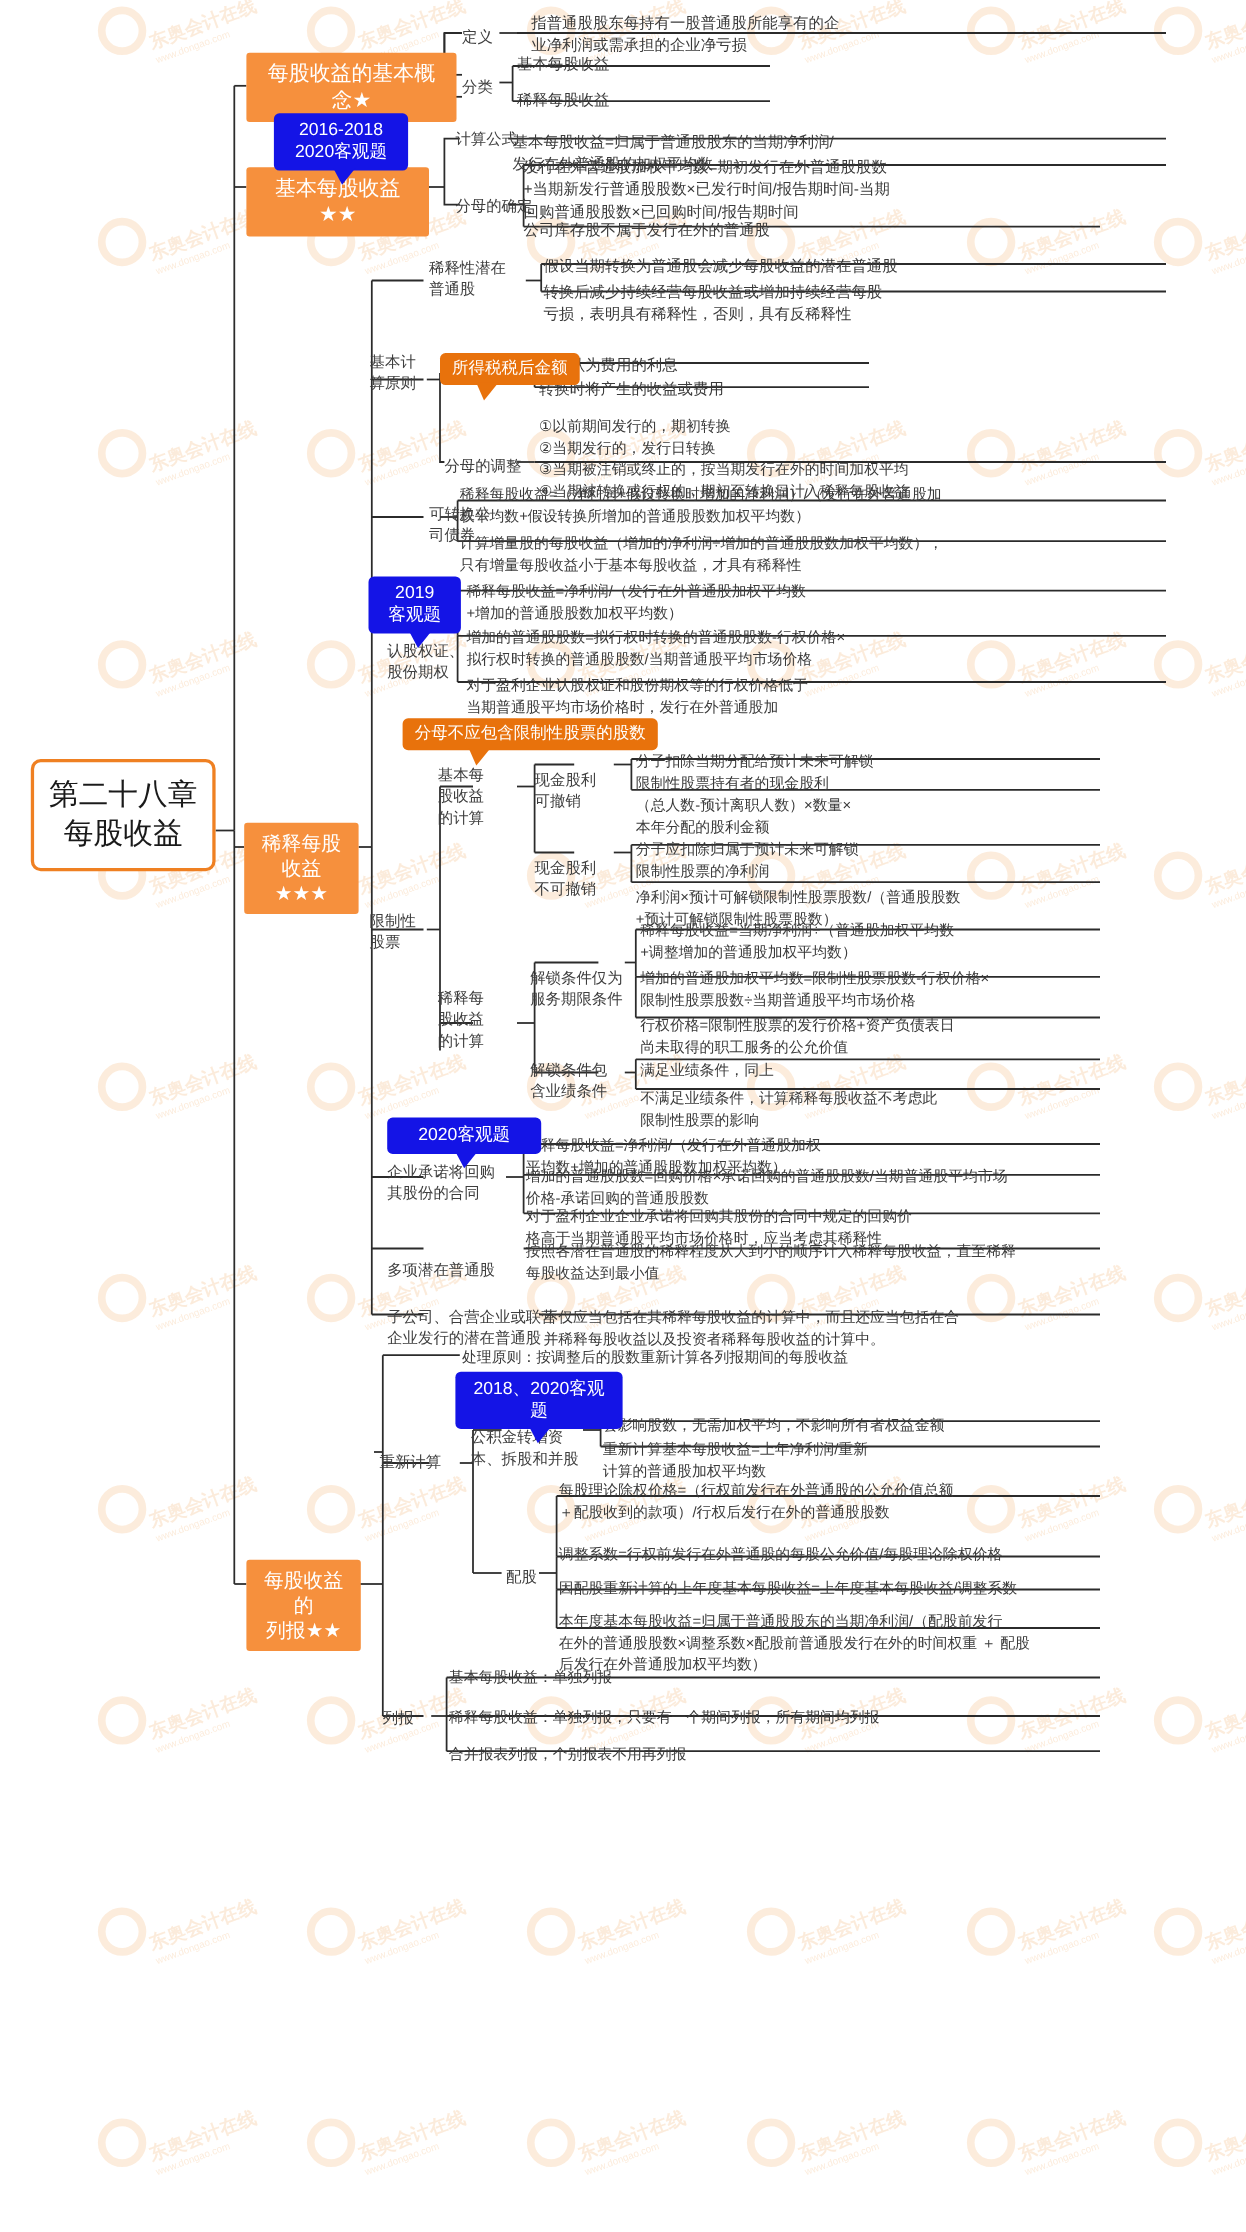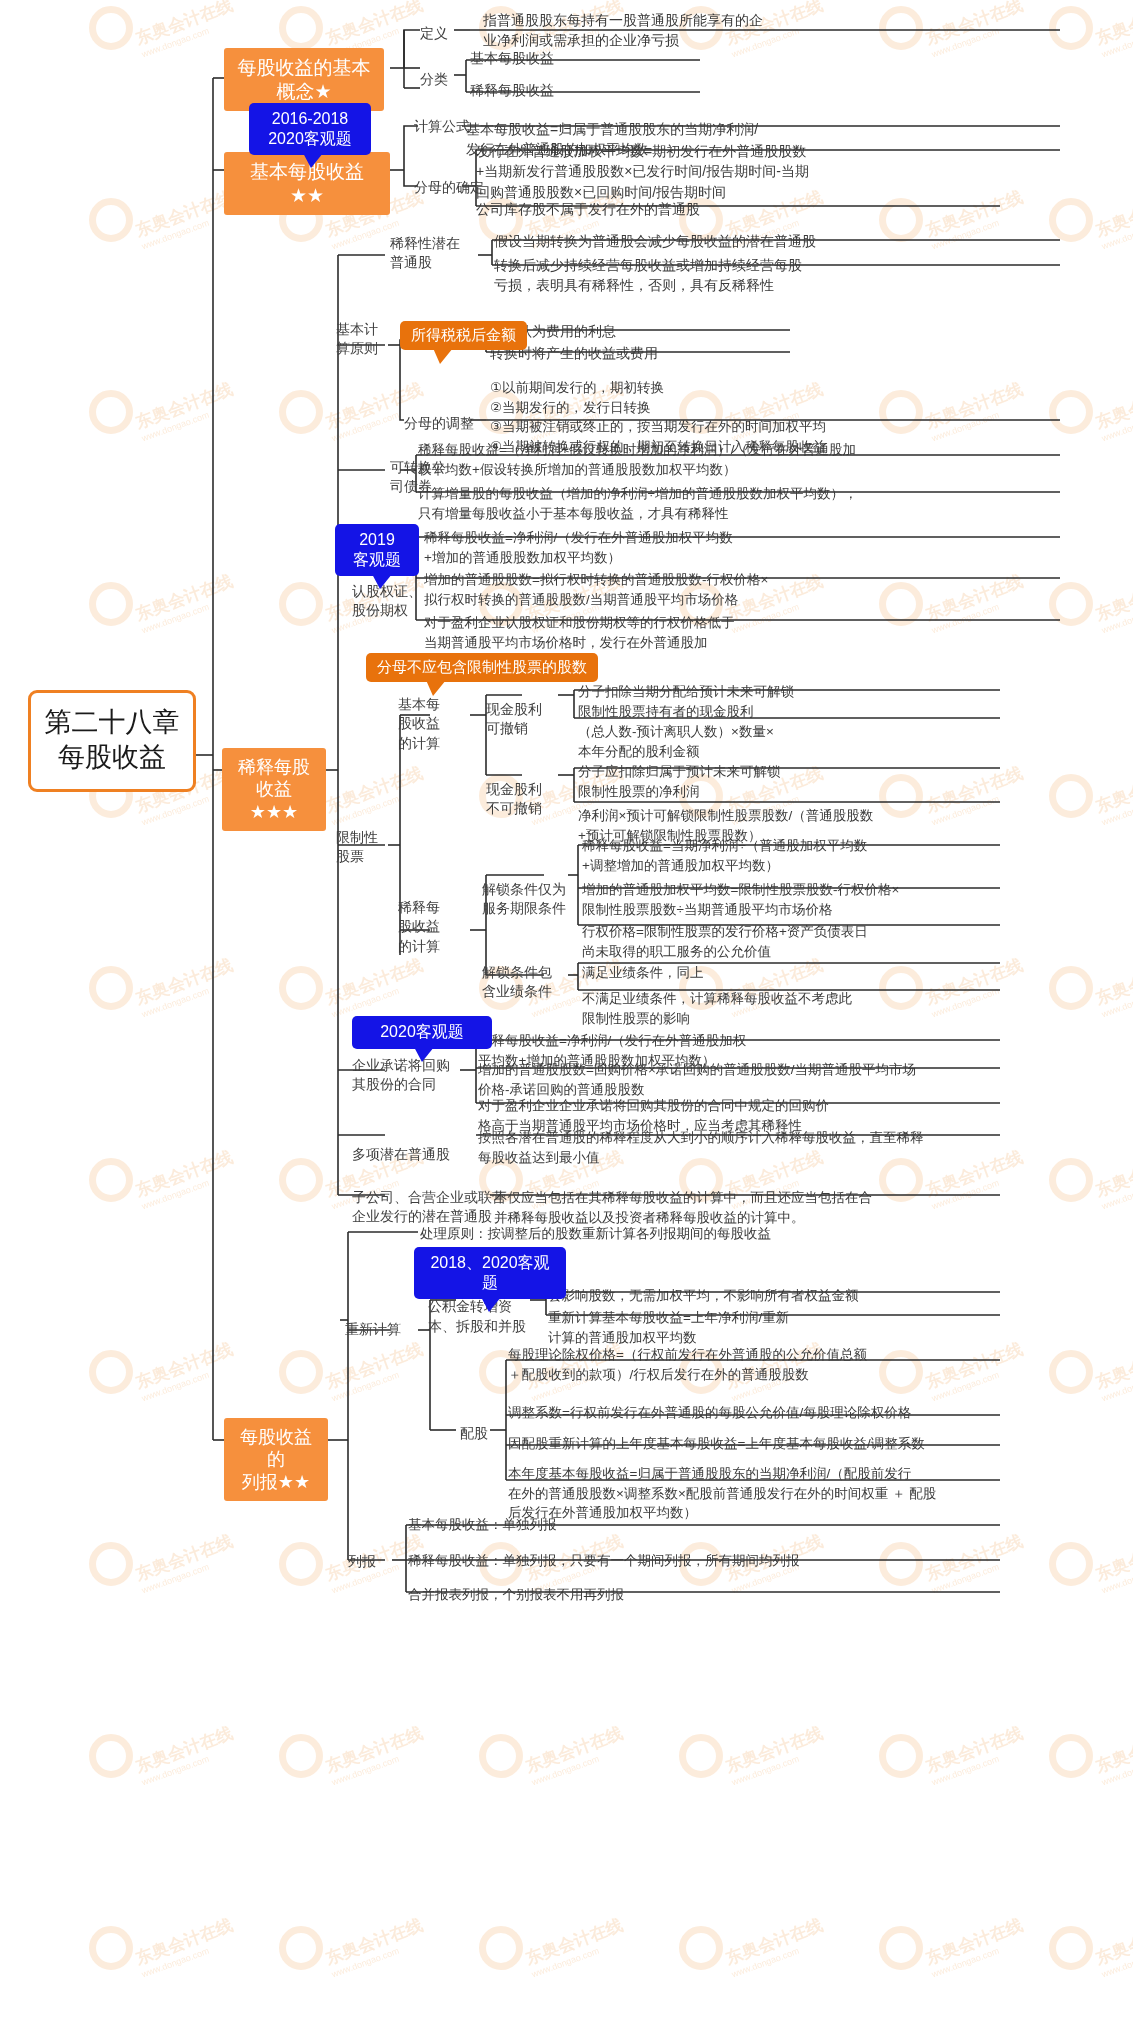--- a/index.html
+++ b/index.html
@@ -613,21 +613,21 @@
   </g>
 </svg>
 
 <div id="map">
 
   <div class="root-node">
     <div>第二十八章</div>
     <div>每股收益</div>
   </div>
 
-  <div class="l1" style="left:224px; top:48px; width:160px;">每股收益的基本概念★</div>
+  <div class="l1" style="left:224px; top:48px; width:191px;">每股收益的基本概念★</div>
 
   <div class="l2" style="left:420px; top:24px;">定义</div>
   <div class="leaf" style="left:483px; top:10px; width:560px;">指普通股股东每持有一股普通股所能享有的企
 业净利润或需承担的企业净亏损</div>
 
   <div class="l2" style="left:420px; top:70px;">分类</div>
   <div class="leaf" style="left:470px; top:48px;">基本每股收益</div>
   <div class="leaf" style="left:470px; top:80px;">稀释每股收益</div>
 
   <div class="badge-blue" style="left:249px; top:103px; width:122px;">2016-2018

